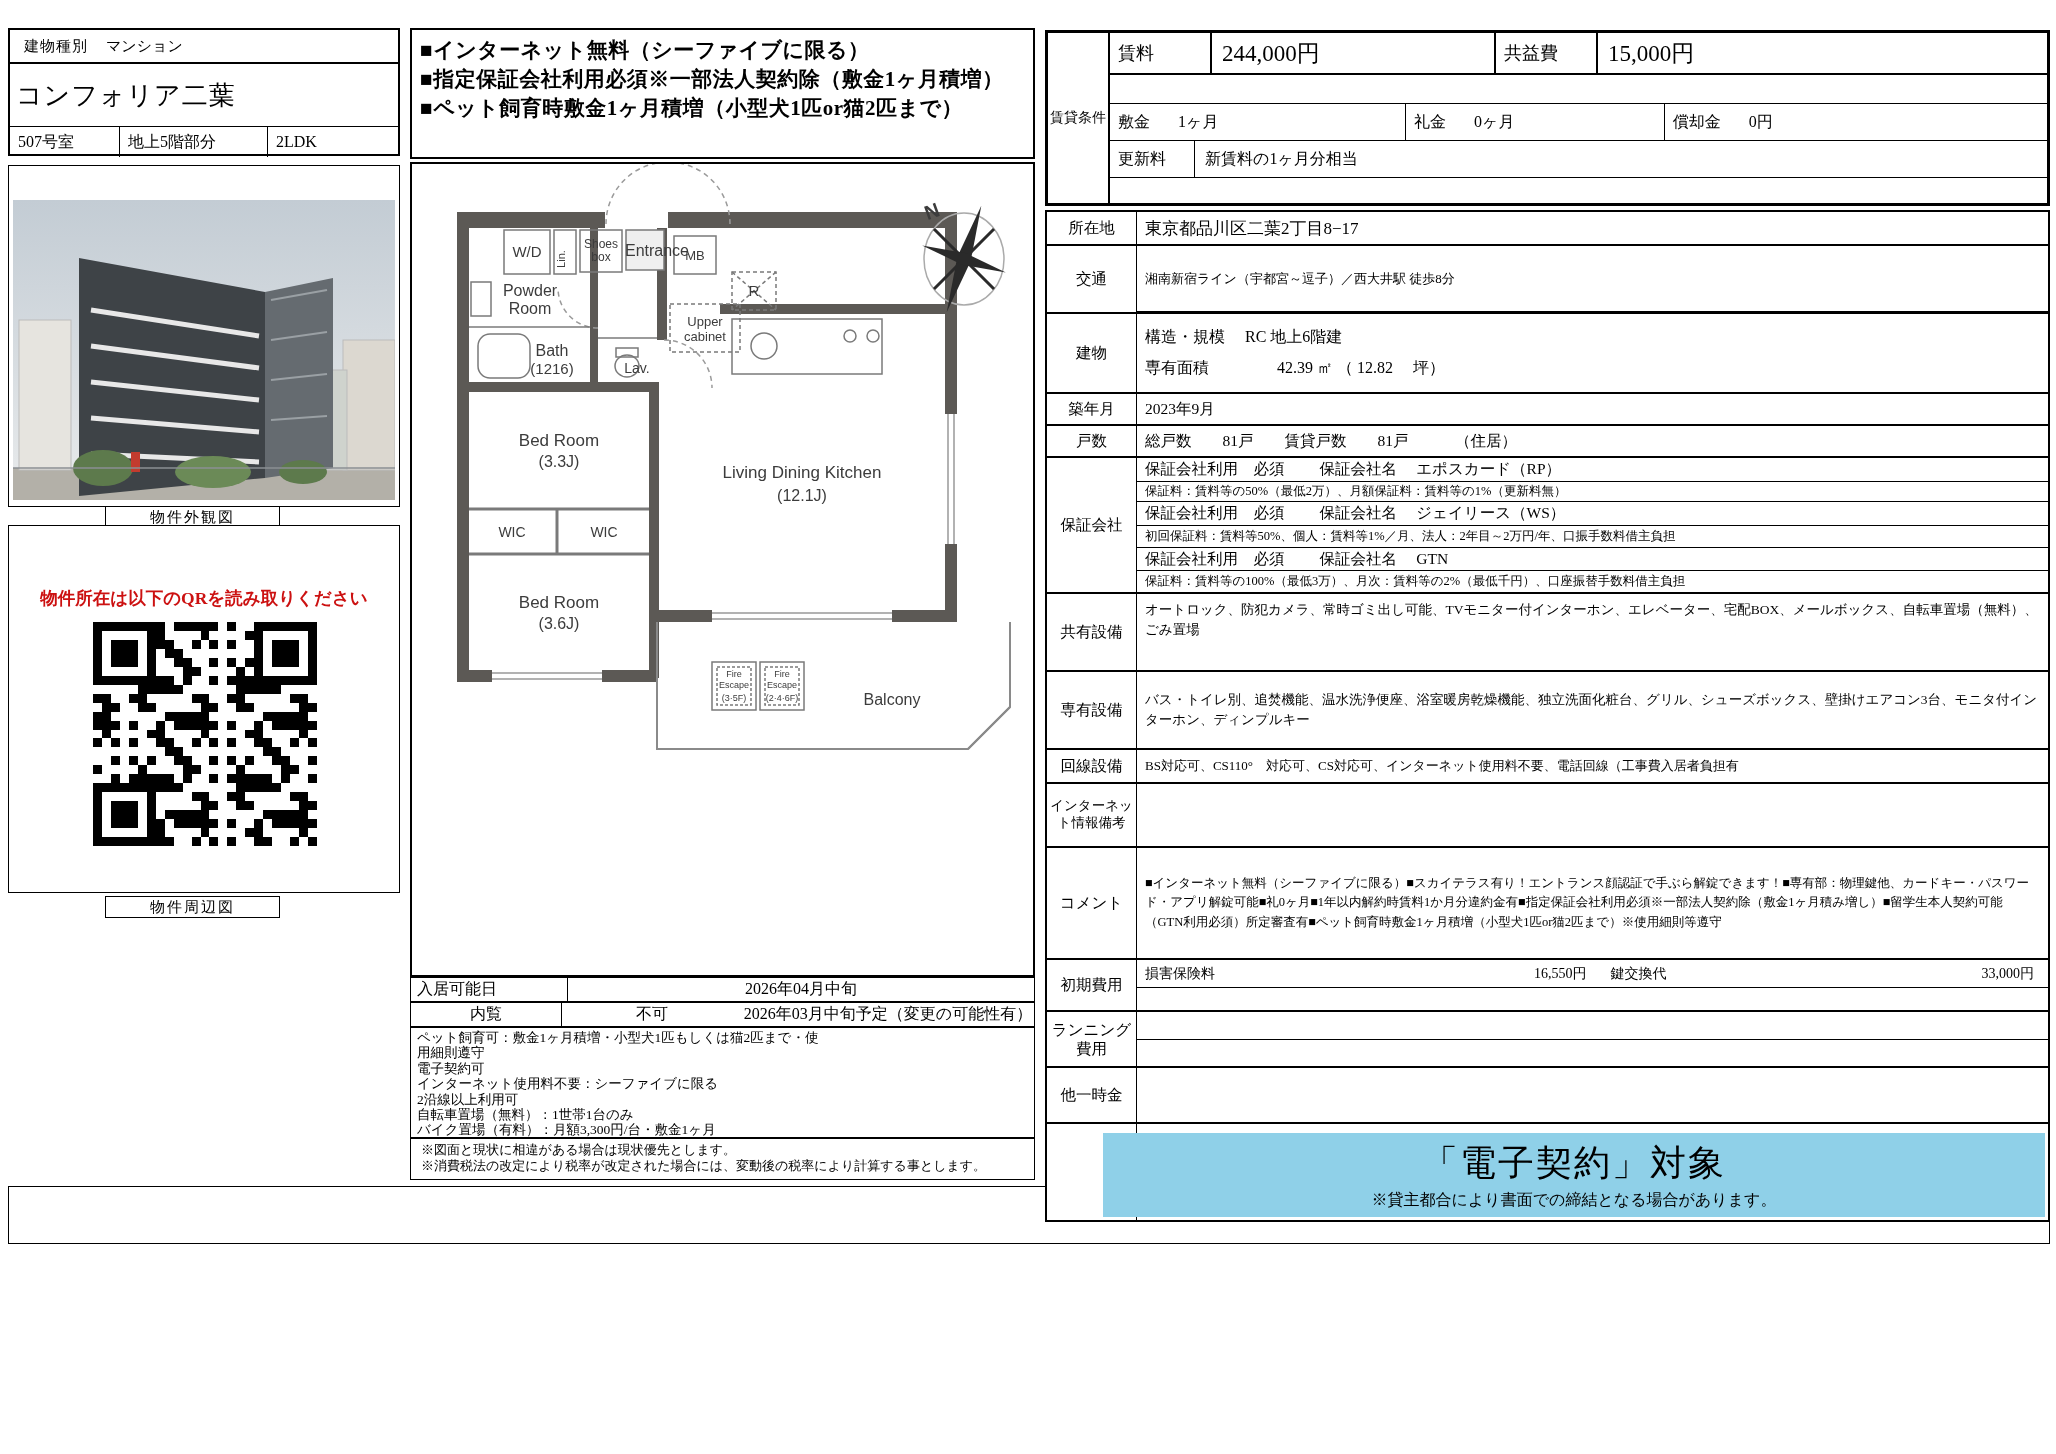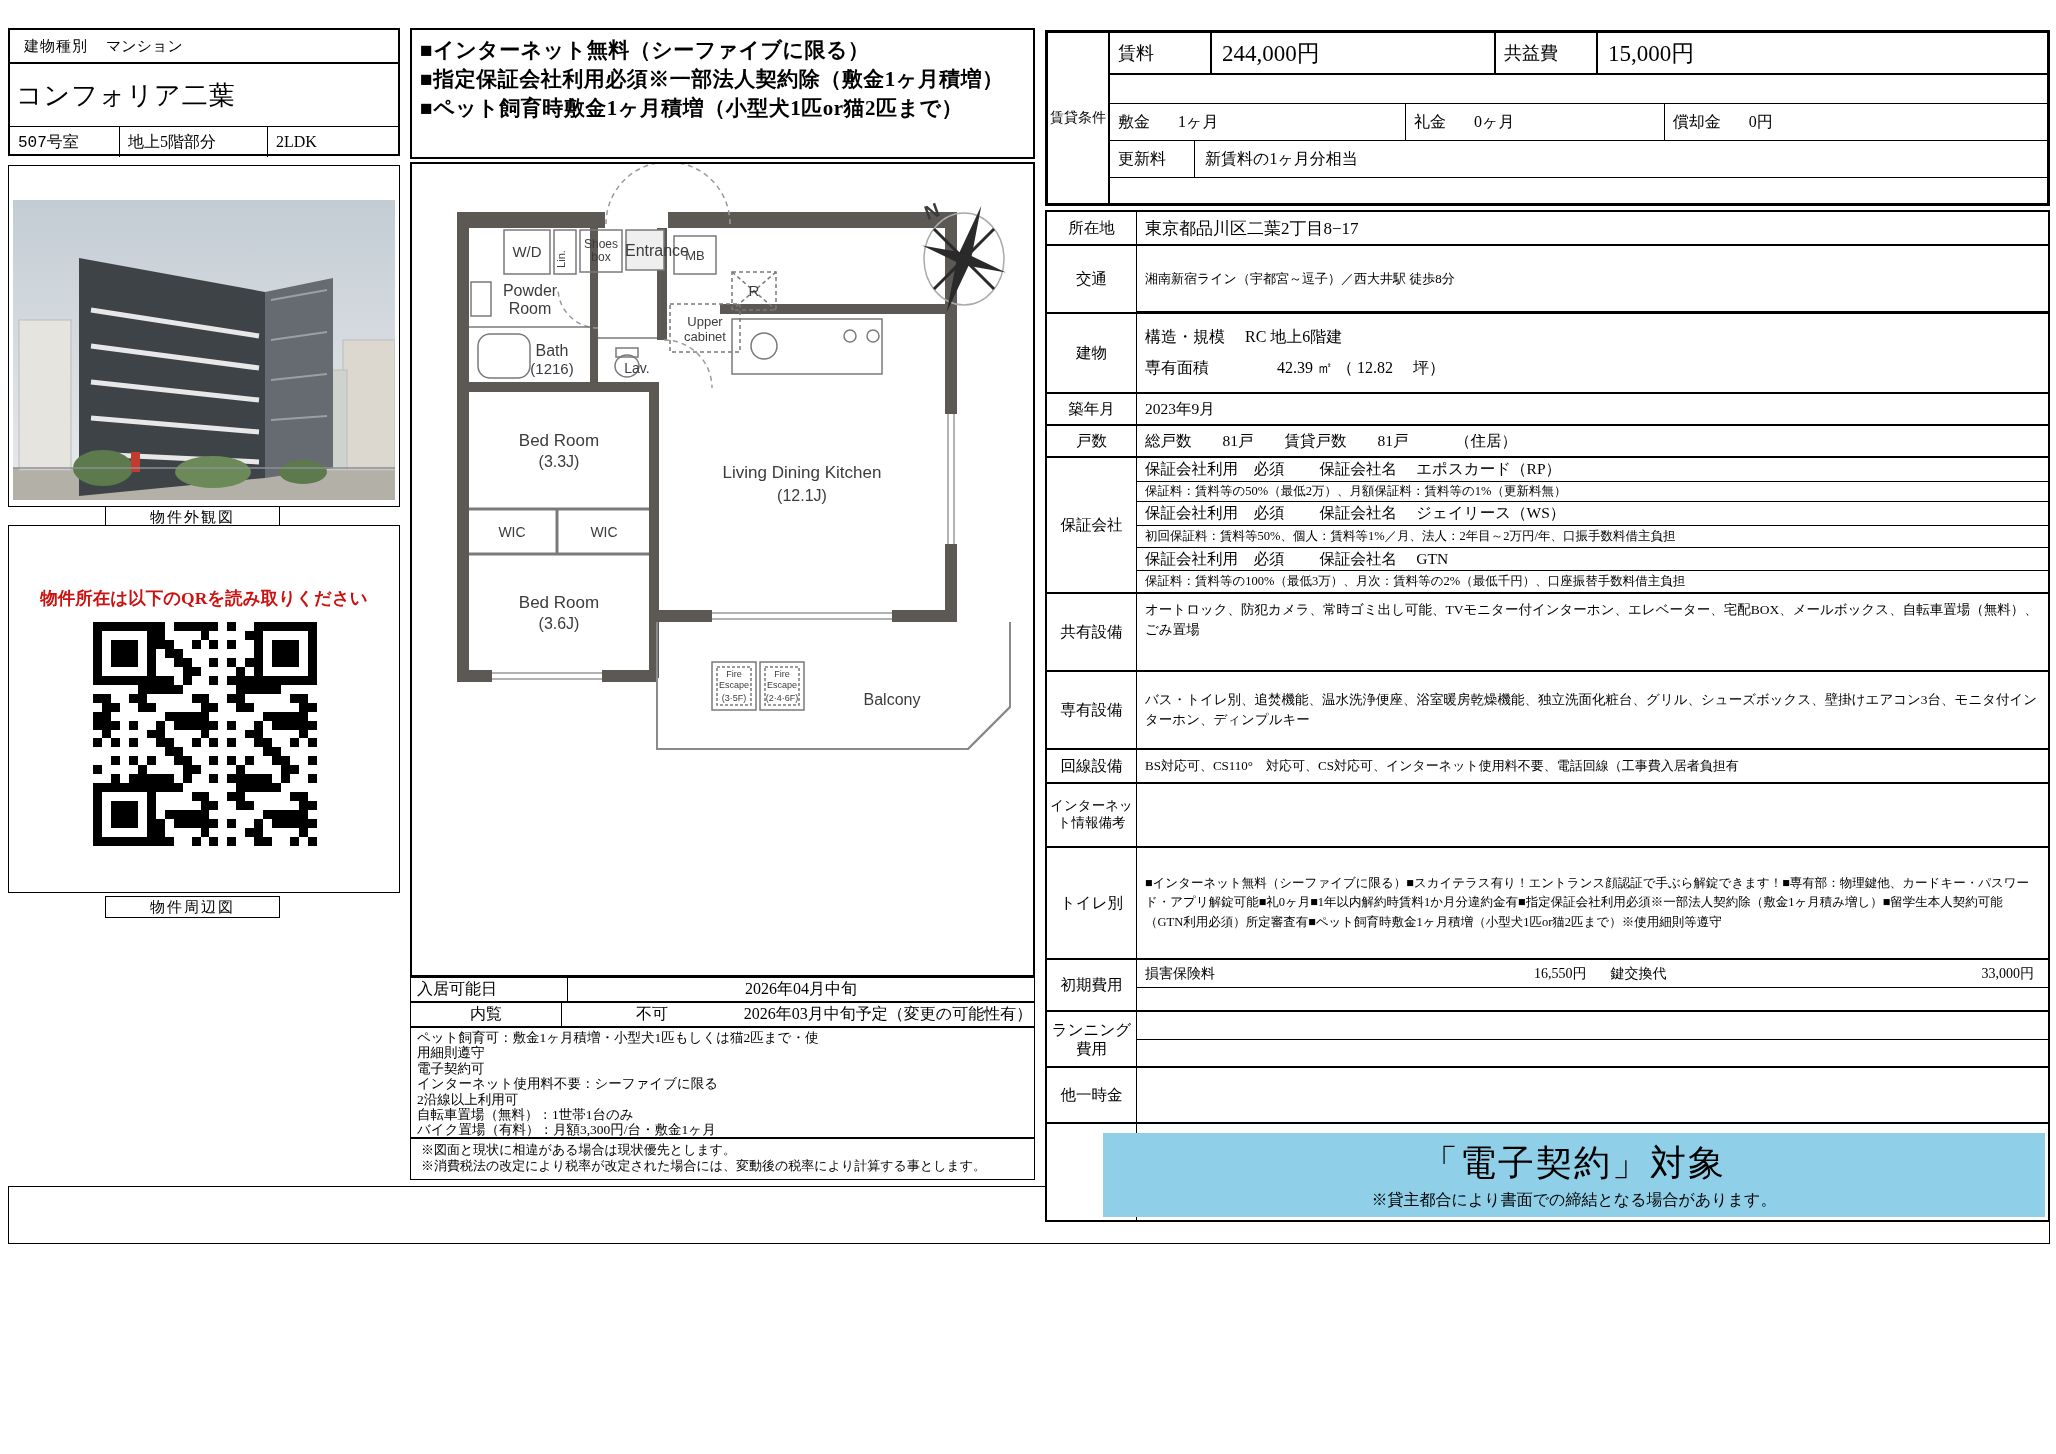--- a/index.html
+++ b/index.html
@@ -7,21 +7,21 @@
         font-family:"Liberation Serif","DejaVu Serif",serif;color:#000;}
   .box{position:absolute;background:#fff;border:2px solid #000;box-sizing:border-box;}
   
   #type-table{left:8px;top:28px;width:392px;height:128px;border-width:2px;}
   .tt-r1{height:32px;border-bottom:2px solid #000;display:flex;align-items:center;font-size:15px;}
   .tt-label{padding:0 10px 0 14px;letter-spacing:1px;}
   .tt-value{padding-left:8px;}
   .tt-r2{height:62px;border-bottom:1.5px solid #000;display:flex;align-items:center;font-size:26px;padding-left:6px;letter-spacing:1px;}
   .tt-r3{height:30px;display:flex;font-size:16px;}
   .tt-r3 span{display:flex;align-items:center;padding-left:8px;box-sizing:border-box;}
-  .tt-r3 .c1{width:110px;border-right:1.5px solid #000;font-family:Liberation Mono, monospace;}
+  .tt-r3 .c1{width:110px;border-right:1.5px solid #000;}
   .tt-r3 .c2{width:148px;border-right:1.5px solid #000;}
   .tt-r3 .c3{flex:1;}
   
   #photo-box{left:8px;top:165px;width:392px;height:342px;border-width:1.5px;}
   #photo-box svg{position:absolute;left:4px;top:34px;}
   .caption-box{position:absolute;border:1.5px solid #000;background:#fff;display:flex;align-items:center;justify-content:center;font-size:15px;letter-spacing:2px;box-sizing:border-box;}
   #photo-caption{left:105px;top:506px;width:175px;height:22px;}
   #qr-box{left:8px;top:525px;width:392px;height:368px;border-width:1.5px;}
   #qr-notice{position:absolute;left:0;top:60px;width:100%;text-align:center;color:#cc1111;font-weight:bold;font-size:17.5px;}
   #qr-code{position:absolute;left:84px;top:96px;width:224px;height:224px;}
@@ -1017,21 +1017,21 @@
           <span class="nowrap">BS対応可、CS110°　対応可、CS対応可、インターネット使用料不要、電話回線（工事費入居者負担有</span>
         </div>
     </div>
     <div class="dt-row" style="height:64px;">
       <div class="dt-h" style="font-size:13.5px;">インターネット情報備考</div>
       <div class="dt-c">
           <span></span>
         </div>
     </div>
     <div class="dt-row" style="height:112px;">
-      <div class="dt-h">トイレ別</div>
+      <div class="dt-h">コメント</div>
       <div class="dt-c">
         <div class="wrap-txt" style="font-size:12.5px;line-height:1.55;">■インターネット無料（シーファイブに限る）■スカイテラス有り！エントランス顔認証で手ぶら解錠できます！■専有部：物理鍵他、カードキー・パスワード・アプリ解錠可能■礼0ヶ月■1年以内解約時賃料1か月分違約金有■指定保証会社利用必須※一部法人契約除（敷金1ヶ月積み増し）■留学生本人契約可能（GTN利用必須）所定審査有■ペット飼育時敷金1ヶ月積増（小型犬1匹or猫2匹まで）※使用細則等遵守</div>
       </div>
     </div>
     <div class="dt-row" style="height:52px;">
       <div class="dt-h">初期費用</div>
       <div class="dt-c" style="padding:0;">
         <div class="sub divided" style="height:28px;padding:0 8px;font-size:14px;">
           <div class="cost-row">
             <span class="cl1">損害保険料</span>

